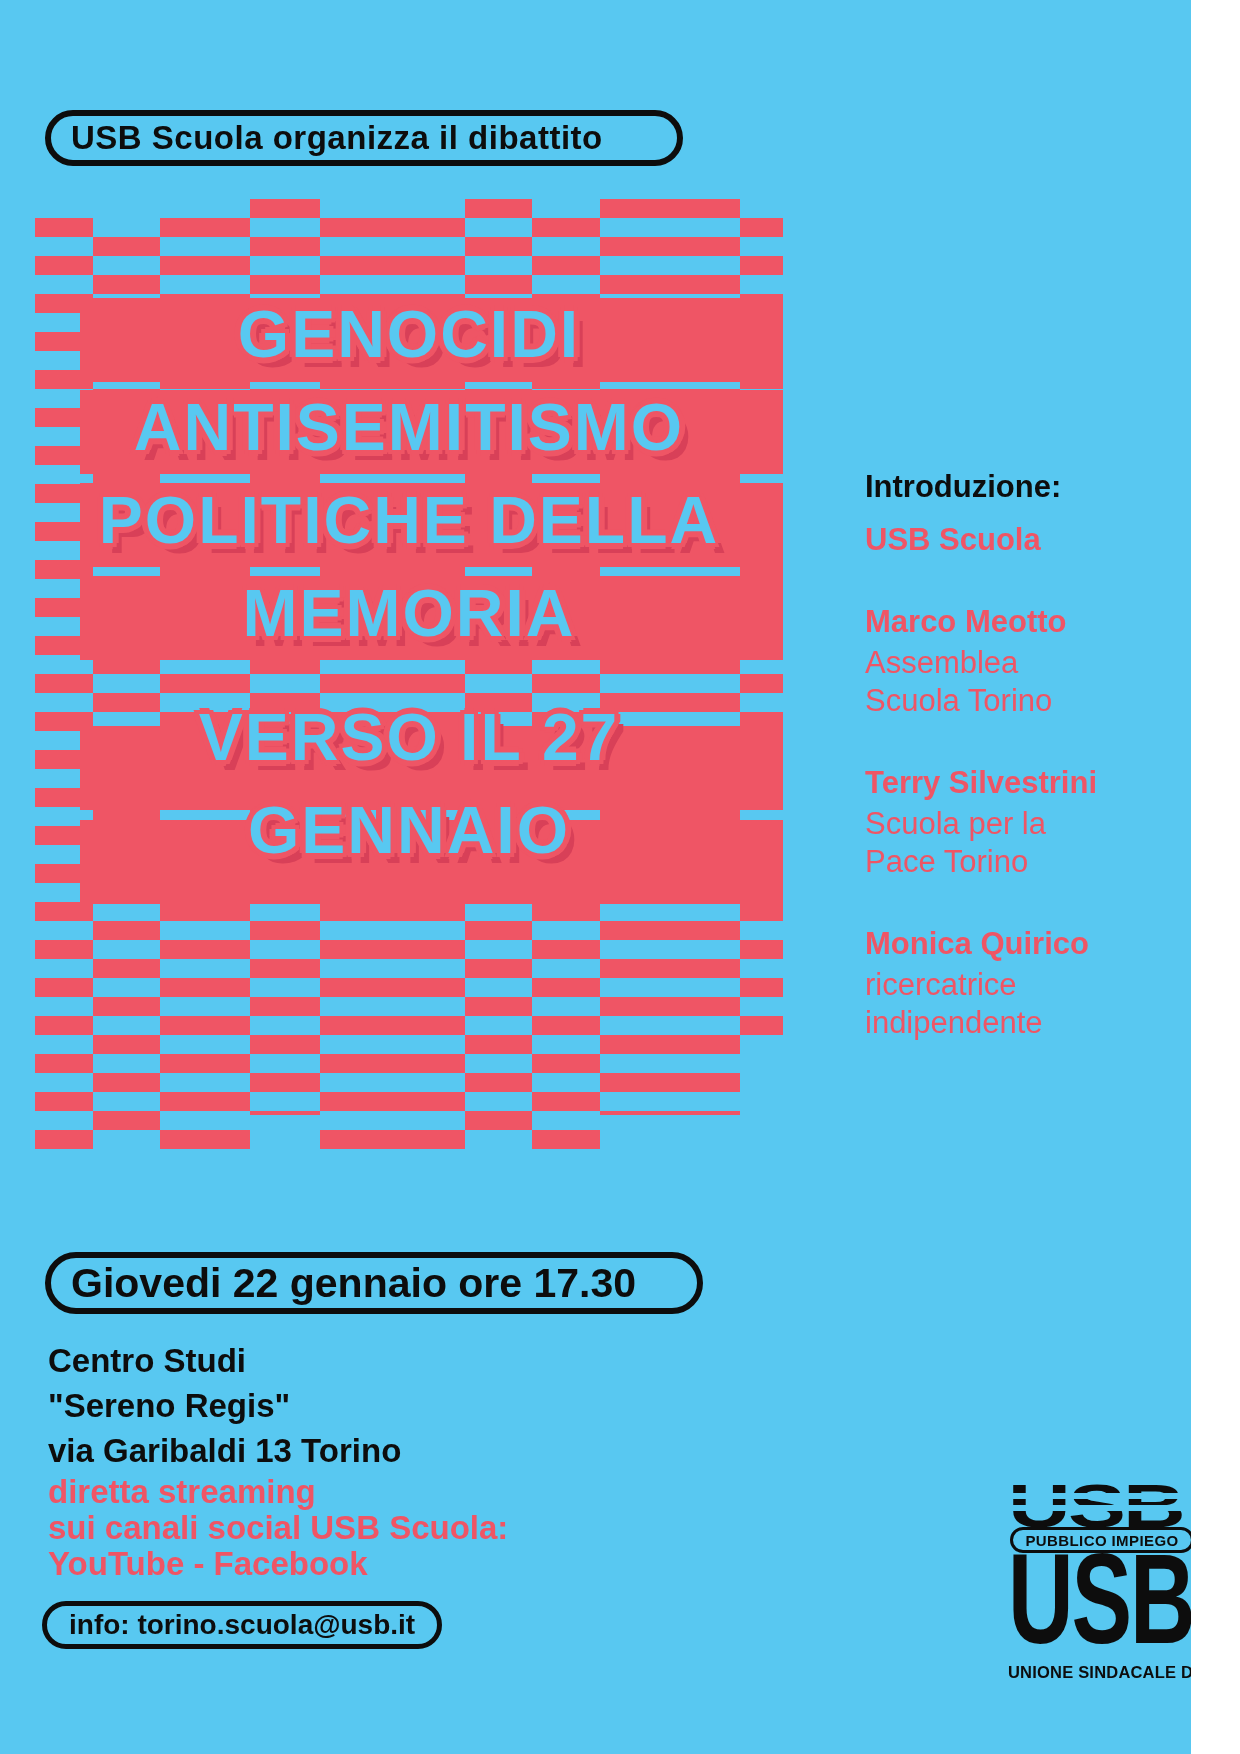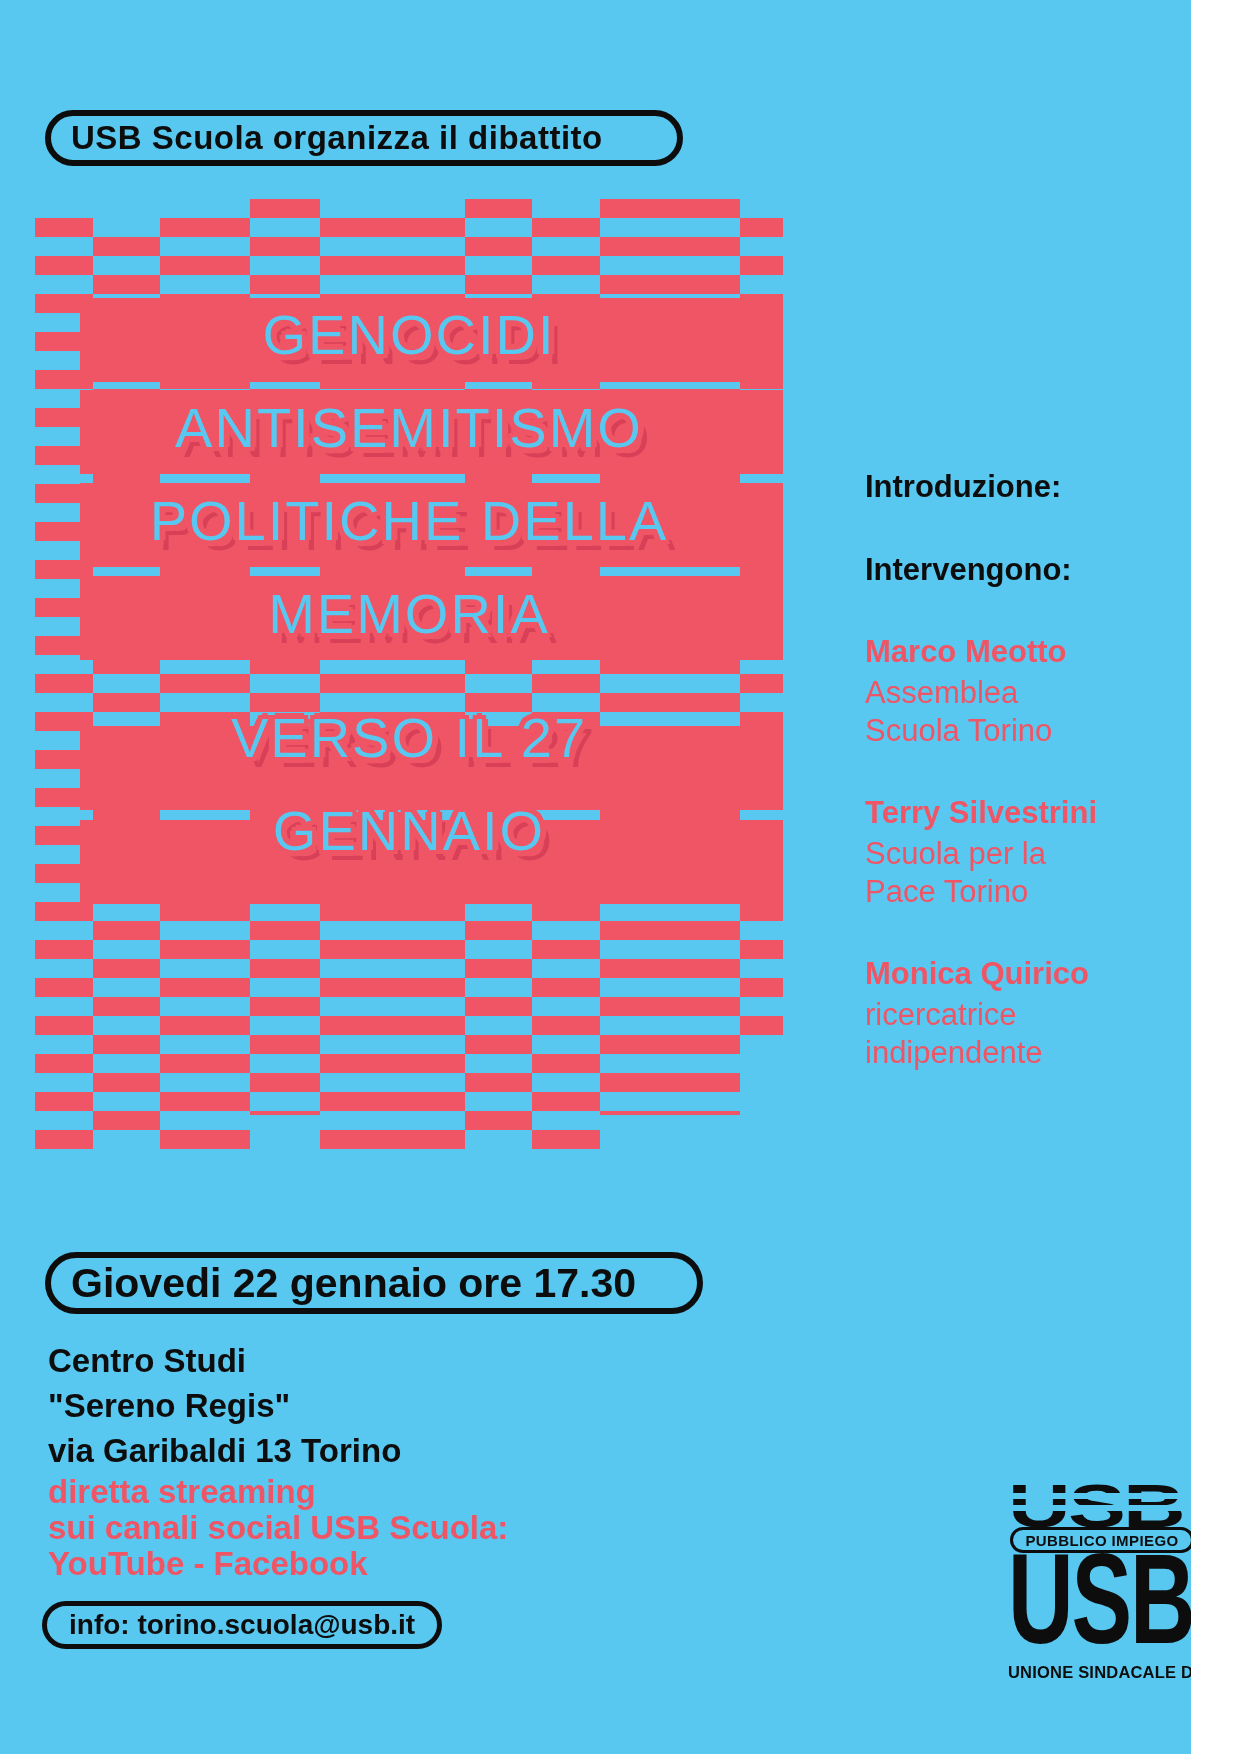--- a/index.html
+++ b/index.html
@@ -36,21 +36,21 @@
   .s6{left:430px;width:67px;top:9px;bottom:19px;}
   .s7{left:497px;width:68px;top:28px;bottom:0;}
   .s8{left:565px;width:140px;top:9px;bottom:38px;}
   .s9{left:705px;width:43px;top:28px;bottom:115px;}
   .band{position:absolute;left:45px;right:0;height:84px;background:var(--red);}
   .b1{top:108px;}.b2{top:200px;}.b3{top:293px;}.b4{top:386px;}.b5{top:536px;}.b6{top:630px;}
 
   
   .title{position:absolute;left:0;right:0;top:98px;text-align:center;}
   .title-line{
-    font-size:56px;font-weight:400;line-height:93px;letter-spacing:2px;
+    font-size:66px;font-weight:700;line-height:93px;letter-spacing:2px;
     color:var(--background);
     -webkit-text-stroke:8px var(--red);
     paint-order:stroke fill;
     text-shadow:
       6px 0 0 var(--red),-6px 0 0 var(--red),0 6px 0 var(--red),0 -6px 0 var(--red),
       4px 4px 0 var(--red),-4px 4px 0 var(--red),4px -4px 0 var(--red),-4px -4px 0 var(--red),
       9px 10px 0 var(--red-dark);
     white-space:nowrap;
   }
   .title-line.gap{margin-top:31px;}
@@ -132,21 +132,21 @@
       <div class="title-line">ANTISEMITISMO</div>
       <div class="title-line">POLITICHE DELLA</div>
       <div class="title-line">MEMORIA</div>
       <div class="title-line gap">VERSO IL 27</div>
       <div class="title-line">GENNAIO</div>
     </div>
   </div>
 
   <div class="panel">
     <div class="label">Introduzione:</div>
-    <div class="label second">Intervengono:</div>
+    <div class="intro-speaker">USB Scuola</div>
 
     <div class="speaker">
       <div class="name">Marco Meotto</div>
       <div class="aff">Assemblea</div>
       <div class="aff">Scuola Torino</div>
     </div>
 
     <div class="speaker">
       <div class="name">Terry Silvestrini</div>
       <div class="aff">Scuola per la</div>

